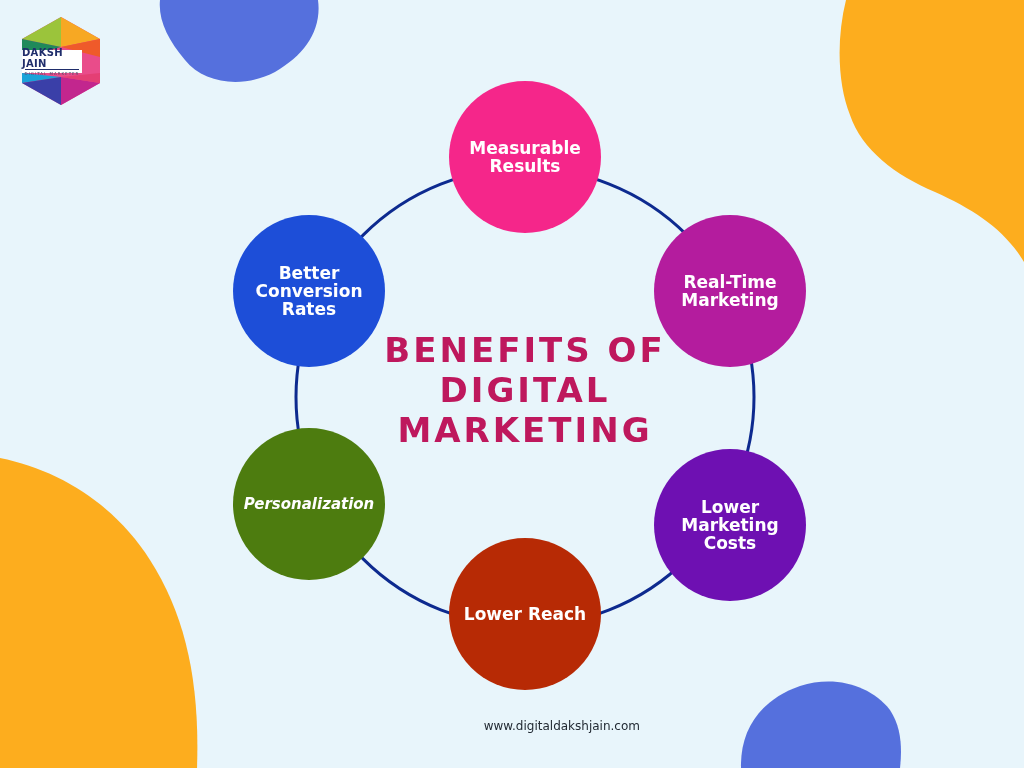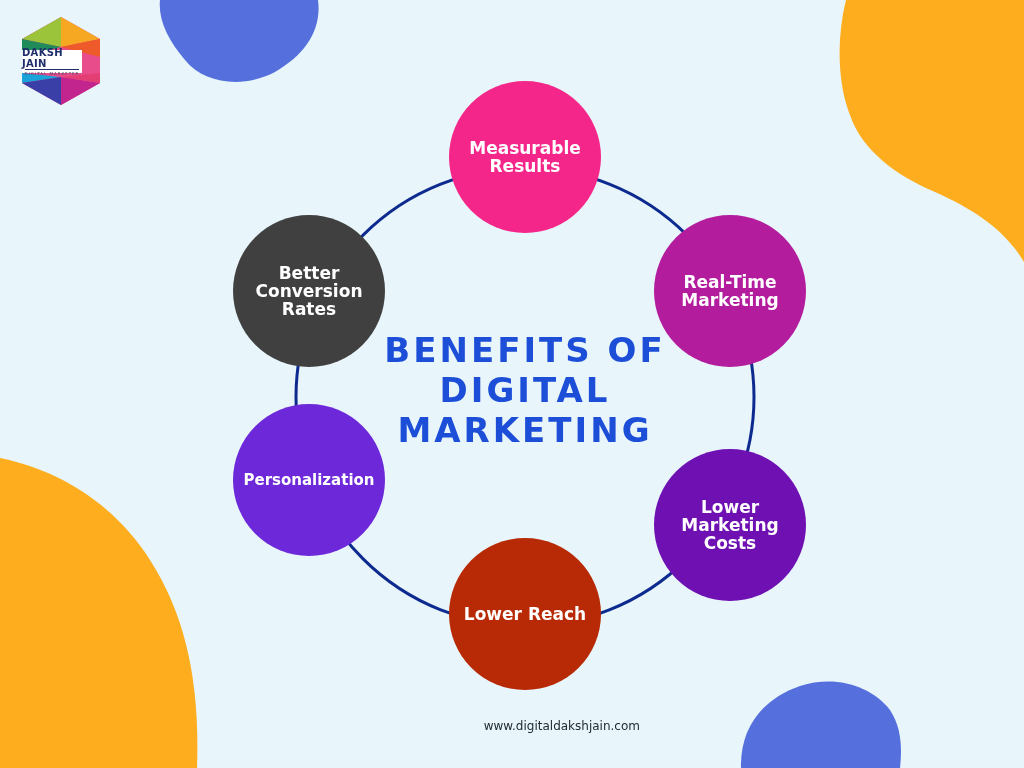--- a/index.html
+++ b/index.html
@@ -29,21 +29,21 @@
     .node {
       position: absolute; width: 152px; height: 152px; border-radius: 50%;
       display: flex; align-items: center; justify-content: center; text-align: center;
       color: #ffffff; font-family: "DejaVu Sans", sans-serif; font-weight: bold;
       font-size: 17px; line-height: 18px; white-space: pre-line;
     }
     .node.small-text { font-size: 15px; }
     .title {
       position: absolute; left: 380px; top: 330px; width: 290px;
       text-align: center; font-family: "DejaVu Sans", sans-serif; font-weight: bold;
-      font-size: 34px; line-height: 40px; letter-spacing: 3px; color: #1d4ed8;
+      font-size: 34px; line-height: 40px; letter-spacing: 3px; color: #be185d;
       white-space: pre-line;
     }
     .footer-url {
       position: absolute; left: 380px; top: 719px; width: 260px; text-align: right;
       font-family: "DejaVu Sans", sans-serif; font-size: 12px; color: #222a33;
     }
   </style>
 </head>
 <body>
 
@@ -91,22 +91,22 @@
 Marketing</span>
 </div>
 <div class="node" style="left:654px; top:449px; background:#6e10b2;">
   <span>Lower
 Marketing
 Costs</span>
 </div>
 <div class="node" style="left:449px; top:538px; background:#b72a05;">
   <span>Lower Reach</span>
 </div>
-<div class="node small-text" style="left:233px; top:404px; background:#6d28d9;">
+<div class="node small-text" style="left:233px; top:428px; background:#4d7c0f;font-style:italic;">
   <span>Personalization</span>
 </div>
-<div class="node" style="left:233px; top:215px; background:#404040;">
+<div class="node" style="left:233px; top:215px; background:#1d4ed8;">
   <span>Better
 Conversion
 Rates</span>
 </div>
 
 <div class="footer-url">www.digitaldakshjain.com</div>
 
 </body></html>

